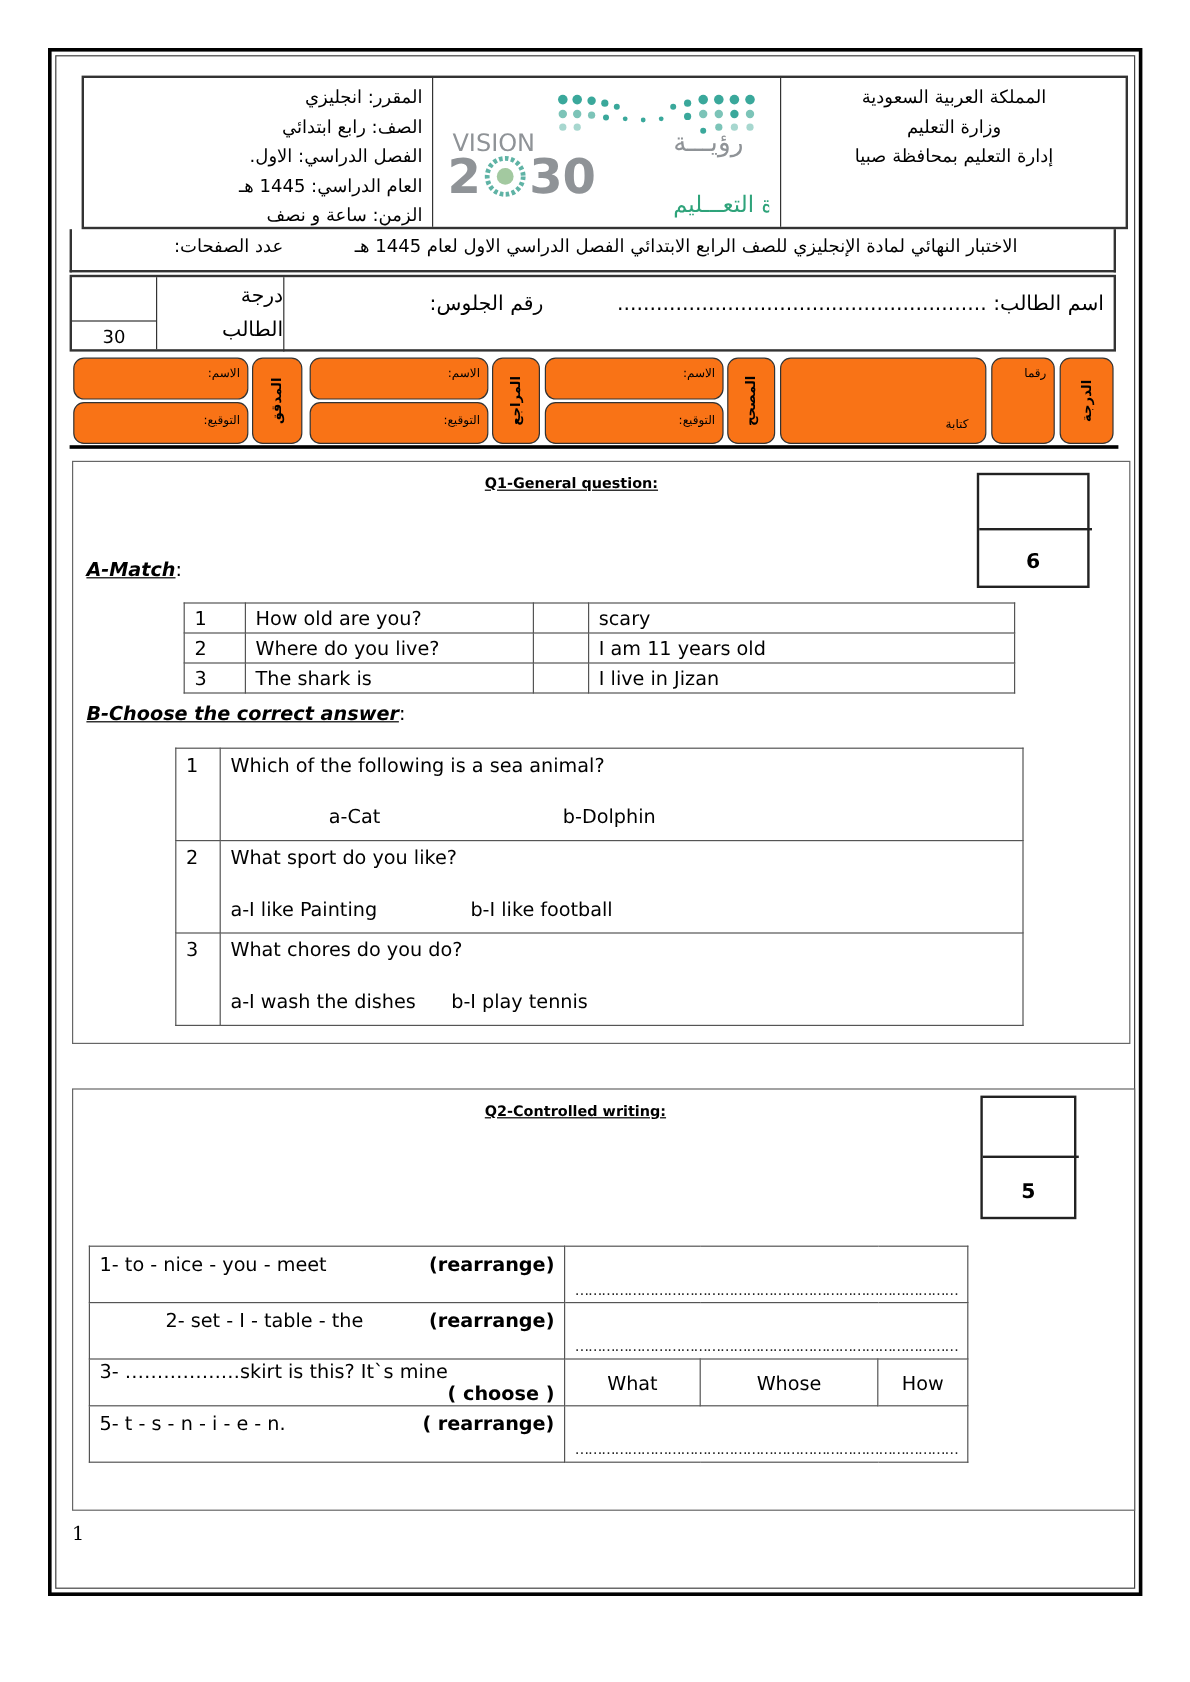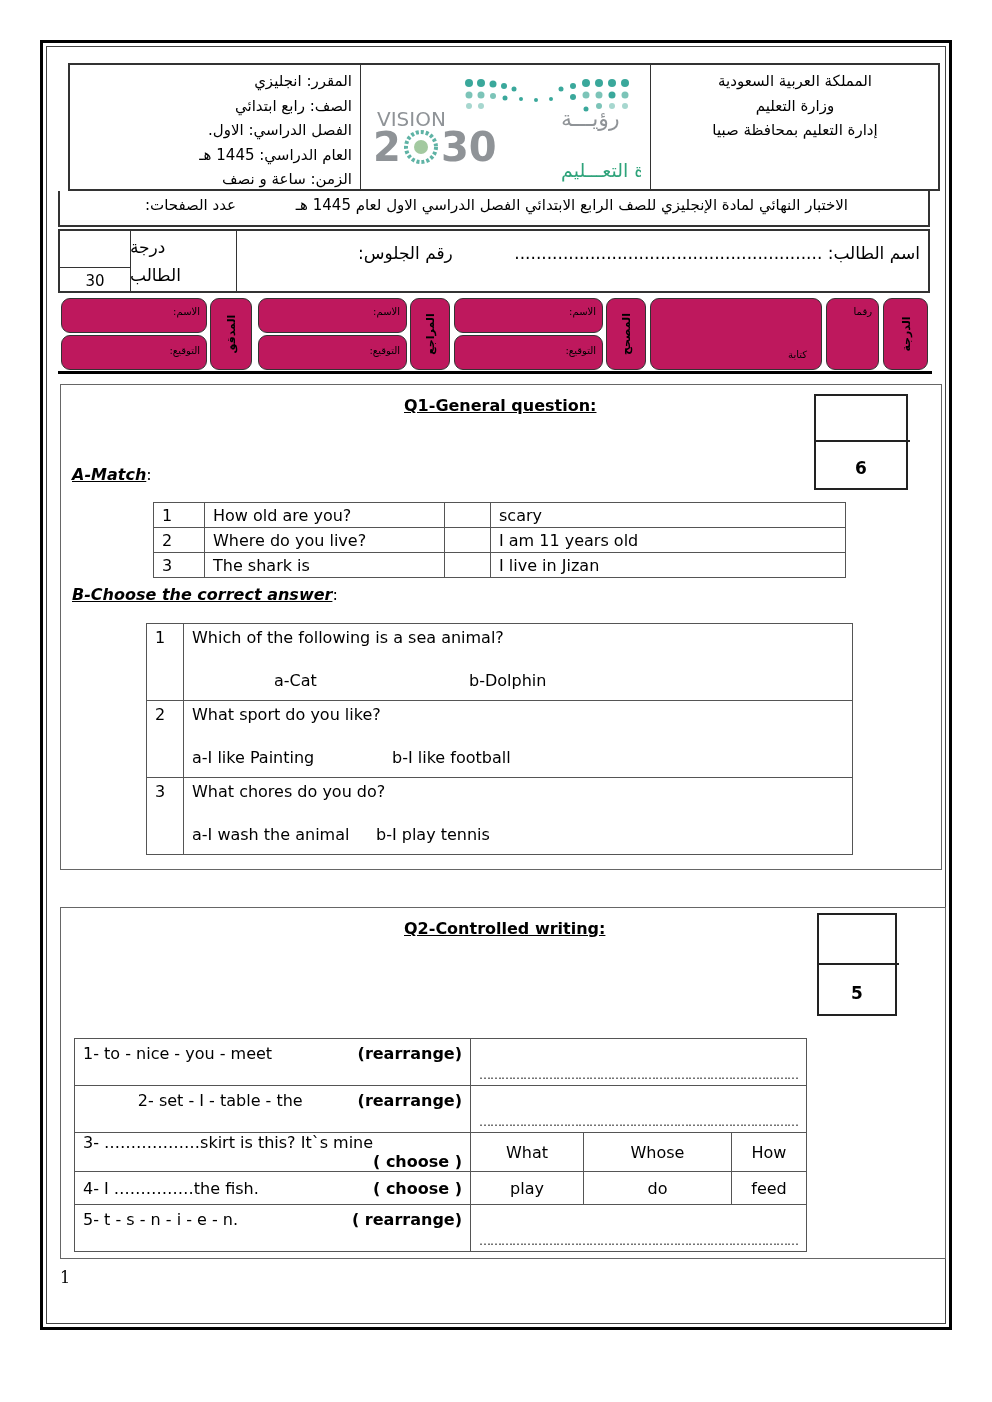--- a/index.html
+++ b/index.html
@@ -16,29 +16,29 @@
   .hdr-left .lines { position:absolute; right:8px; top:4px; text-align:right; font-size:15px; line-height:24.5px; }
   .hdr-right .lines { position:absolute; left:0; right:0; top:4px; text-align:center; font-size:15px; line-height:24.5px; }
   .logo { position:absolute; left:10px; top:8px; width:270px; height:110px; }
   .title-row { left:58px; top:191px; width:872px; height:36px; border:2px solid #333; border-top:none; font-size:15px; }
   .title-row .t { position:absolute; right:80px; top:5px;margin-left:16px; }
   .title-row .p { position:absolute; left:85px; top:5px; }
   .name-row { left:58px; top:229px; width:872px; height:64px; border:2px solid #333; }
   .name-row .grade-box { position:absolute; left:0; top:0; width:70px; height:100%; border-right:1px solid #333; }
   .name-row .grade-box .top { position:absolute; left:0; right:0; top:0; height:36px; border-bottom:1px solid #333; }
   .name-row .grade-box .val { position:absolute; left:0; right:0; top:37px; bottom:0; text-align:center; font-size:15px; line-height:26px; }
-  .name-row .grade-label { position:absolute; left:70px; top:0; width:106px; height:100%; border-right:1px solid #333; text-align:left; font-size:17px; line-height:28px; padding-top:2px; }
+  .name-row .grade-label { position:absolute; left:70px; top:0; width:106px; height:100%; border-right:1px solid #333; text-align:right; font-size:17px; line-height:28px; padding-top:2px; }
   .name-row .student { position:absolute; right:8px; top:12px; font-size:17px; }
   .name-row .seat { position:absolute; left:298px; top:12px; font-size:17px; }
-  .rbox { position:absolute; border:1.5px solid #333; border-radius:9px; box-sizing:border-box; background:#be185d; }
+  .rbox { position:absolute; border:1.5px solid #333; border-radius:9px; box-sizing:border-box; background:#f97316; }
   .rbox .lbl { position:absolute; right:6px; top:7px; font-size:10px; direction:rtl; }
   .rbox .vlbl { position:absolute; left:50%; top:50%; transform:translate(-50%,-50%) rotate(-90deg); font-size:11px; white-space:nowrap; font-weight:bold; direction:rtl; }
   .sep-line { left:58px; top:371px; width:874px; height:3px; background:#000; }
   .section { border:1.5px solid #666; }
-  .q-title { font-family:"DejaVu Sans", sans-serif; font-weight:bold; text-decoration:underline; font-size:16px; }
+  .q-title { font-family:"DejaVu Sans", sans-serif; font-weight:bold; text-decoration:underline; font-size:12px; }
   .sub-title { font-family:"DejaVu Sans", sans-serif; font-weight:bold; font-style:italic; text-decoration:underline; font-size:16px; }
   .score-box { border:2px solid #222; }
   .score-box .mid { position:absolute; left:0; right:-4px; height:1.5px; background:#222; }
   .score-box .v { position:absolute; left:0; right:0; text-align:center; font-weight:bold; font-size:17px; }
   table { border-collapse:collapse; font-family:"DejaVu Sans", sans-serif; }
   .match td { border:1.5px solid #555; font-size:16px; height:24px; padding:0 8px; }
   .choose td { border:1.5px solid #555; font-size:16px; vertical-align:top; padding:4px 8px; }
   .writing td { border:1.5px solid #555; font-size:16px; padding:0 8px; }
   .dots { letter-spacing:-1px; font-size:12px; color:#222; }
   .footer-num { left:60px; top:1268px; font-family:"DejaVu Serif", serif; font-size:16px; }
@@ -226,21 +226,21 @@
     <td>2</td>
     <td>
           <div>What sport do you like?</div>
       <div style="margin-top:24px;"><span style="display:inline-block;width:200px;">a-I like Painting</span><span>b-I like football</span></div>
         </td>
   </tr>
   <tr style="height:77px;">
     <td>3</td>
     <td>
           <div>What chores do you do?</div>
-      <div style="margin-top:24px;"><span style="display:inline-block;width:184px;">a-I wash the animal</span><span>b-I play tennis</span></div>
+      <div style="margin-top:24px;"><span style="display:inline-block;width:184px;">a-I wash the dishes</span><span>b-I play tennis</span></div>
         </td>
   </tr>
 </tbody>
   </table>
 
 <div class="abs section" style="left:60px;top:907px;width:886px;height:352px;"></div>
 <div class="abs q-title" style="left:404px;top:919px;">Q2-Controlled writing:</div>
 <div class="abs score-box" style="left:817px;top:913px;width:80px;height:103px;">
   <div class="mid" style="top:48px;"></div>
   <div class="v" style="top:68px;">5</div>
@@ -261,26 +261,20 @@
   <tr style="height:47px;">
     <td style="vertical-align:top;padding-top:5px;text-align:center;"><span>2- set  -  I  -  table  -  the</span><span style="float:right;font-weight:bold;">(rearrange)</span></td>
     <td colspan="3" style="vertical-align:bottom;padding-bottom:2px;"><span class="dots">……………………………………………………………………………</span></td>
   </tr>
   <tr style="height:32px;">
     <td><span>3-  ………………skirt is this?  It`s mine</span><span style="float:right;font-weight:bold;">( choose  )</span></td>
     <td style="text-align:center;">What</td>
     <td style="text-align:center;">Whose</td>
     <td style="text-align:center;">How</td>
   </tr>
-  <tr style="height:33px;">
-    <td><span>4- I ……………the fish.</span><span style="float:right;font-weight:bold;">( choose  )</span></td>
-    <td style="text-align:center;">play</td>
-    <td style="text-align:center;">do</td>
-    <td style="text-align:center;">feed</td>
-  </tr>
   <tr style="height:47px;">
     <td style="vertical-align:top;padding-top:5px;"><span>5- t  -  s  -  n  -  i  -  e  -  n.</span><span style="float:right;font-weight:bold;">( rearrange)</span></td>
     <td colspan="3" style="vertical-align:bottom;padding-bottom:2px;"><span class="dots">……………………………………………………………………………</span></td>
   </tr>
 </tbody>
   </table>
 
 <div class="abs footer-num">1</div>
 
 </body></html>

